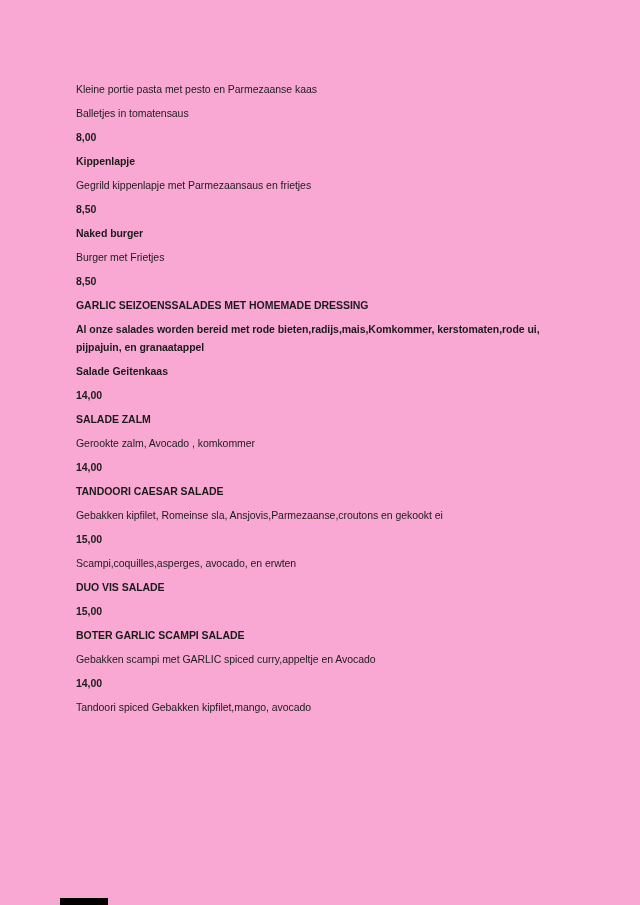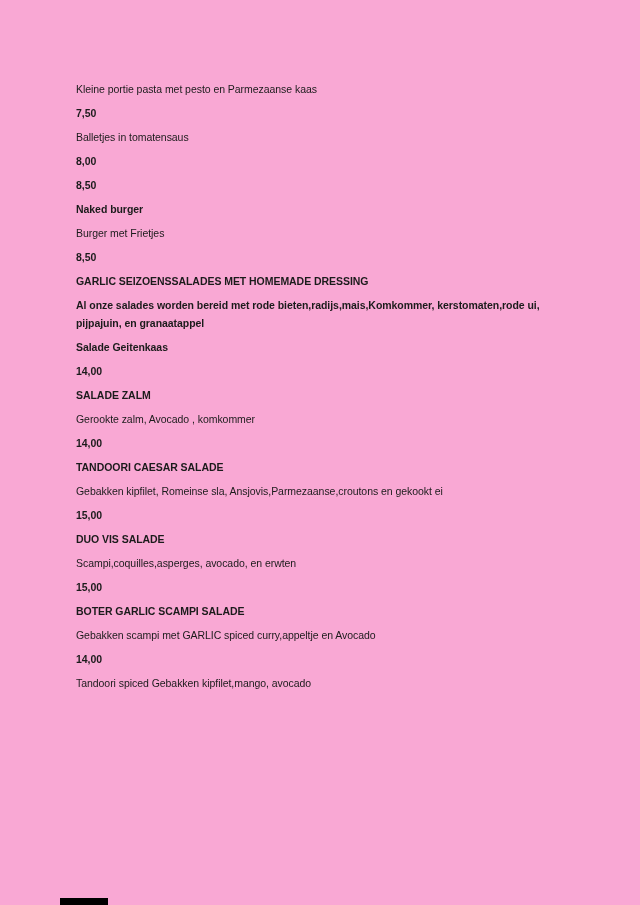--- a/index.html
+++ b/index.html
@@ -40,39 +40,40 @@
     height: 7px;
     background: #000000;
   }
 </style>
 </head>
 <body>
 
 <div class="page">
   <div class="content">
       <p class="para dish-description">Kleine portie pasta met pesto en Parmezaanse kaas</p>
-      <p class="para price">7,50</p>
       <p class="para dish-description">Balletjes in tomatensaus</p>
       <p class="para price">8,00</p>
+      <p class="para dish-name">Kippenlapje</p>
+      <p class="para dish-description">Gegrild kippenlapje met Parmezaansaus en frietjes</p>
       <p class="para price">8,50</p>
       <p class="para dish-name">Naked burger</p>
       <p class="para dish-description">Burger met Frietjes</p>
       <p class="para price">8,50</p>
       <p class="para section-title">GARLIC SEIZOENSSALADES MET HOMEMADE DRESSING</p>
       <p class="para section-intro">Al onze salades worden bereid met rode bieten,radijs,mais,Komkommer, kerstomaten,rode ui, pijpajuin, en granaatappel</p>
       <p class="para dish-name">Salade Geitenkaas</p>
       <p class="para price">14,00</p>
       <p class="para dish-name">SALADE ZALM</p>
       <p class="para dish-description">Gerookte zalm, Avocado , komkommer</p>
       <p class="para price">14,00</p>
       <p class="para dish-name">TANDOORI CAESAR SALADE</p>
       <p class="para dish-description">Gebakken kipfilet, Romeinse sla, Ansjovis,Parmezaanse,croutons en gekookt ei</p>
       <p class="para price">15,00</p>
+      <p class="para dish-description">Scampi,coquilles,asperges, avocado, en erwten</p>
       <p class="para dish-name">DUO VIS SALADE</p>
-      <p class="para dish-description">Scampi,coquilles,asperges, avocado, en erwten</p>
       <p class="para price">15,00</p>
       <p class="para dish-name">BOTER GARLIC SCAMPI SALADE</p>
       <p class="para dish-description">Gebakken scampi met GARLIC spiced curry,appeltje en Avocado</p>
       <p class="para price">14,00</p>
       <p class="para dish-description">Tandoori spiced Gebakken kipfilet,mango, avocado</p>
     </div>
   <div class="black-divider-fragment"></div>
 </div>
 
 </body></html>

